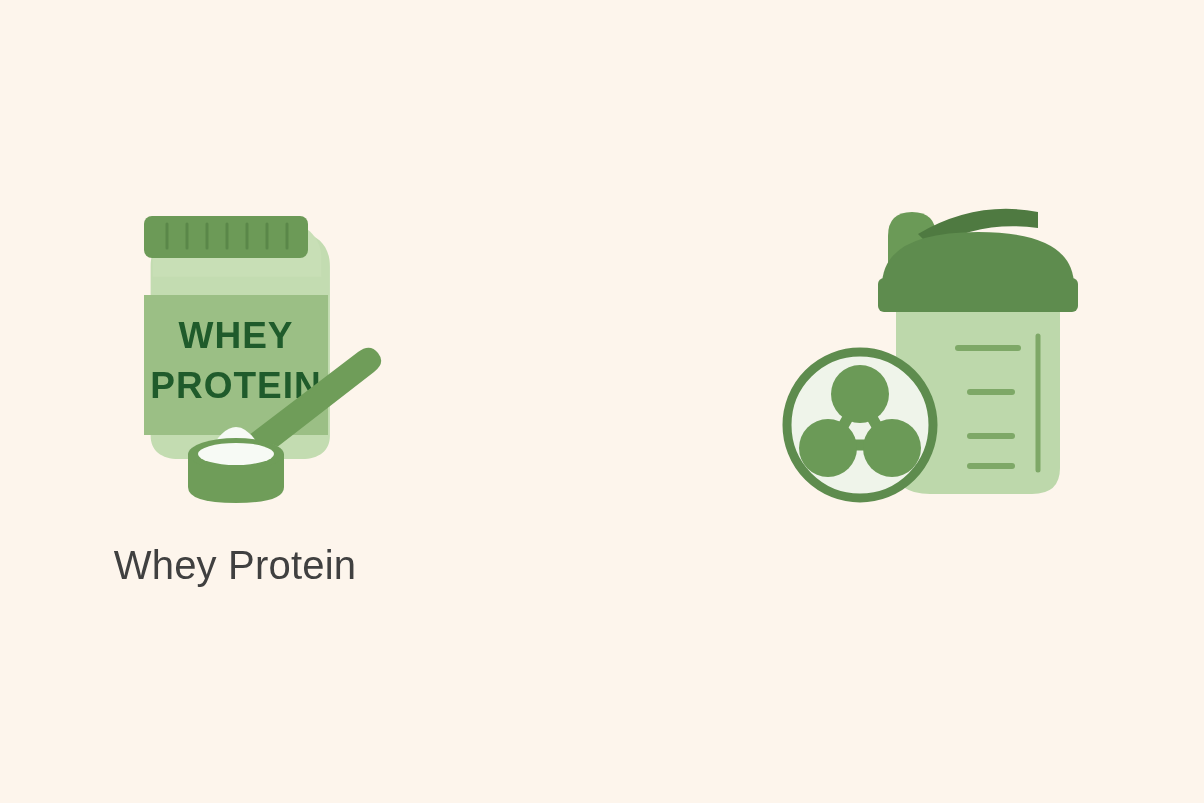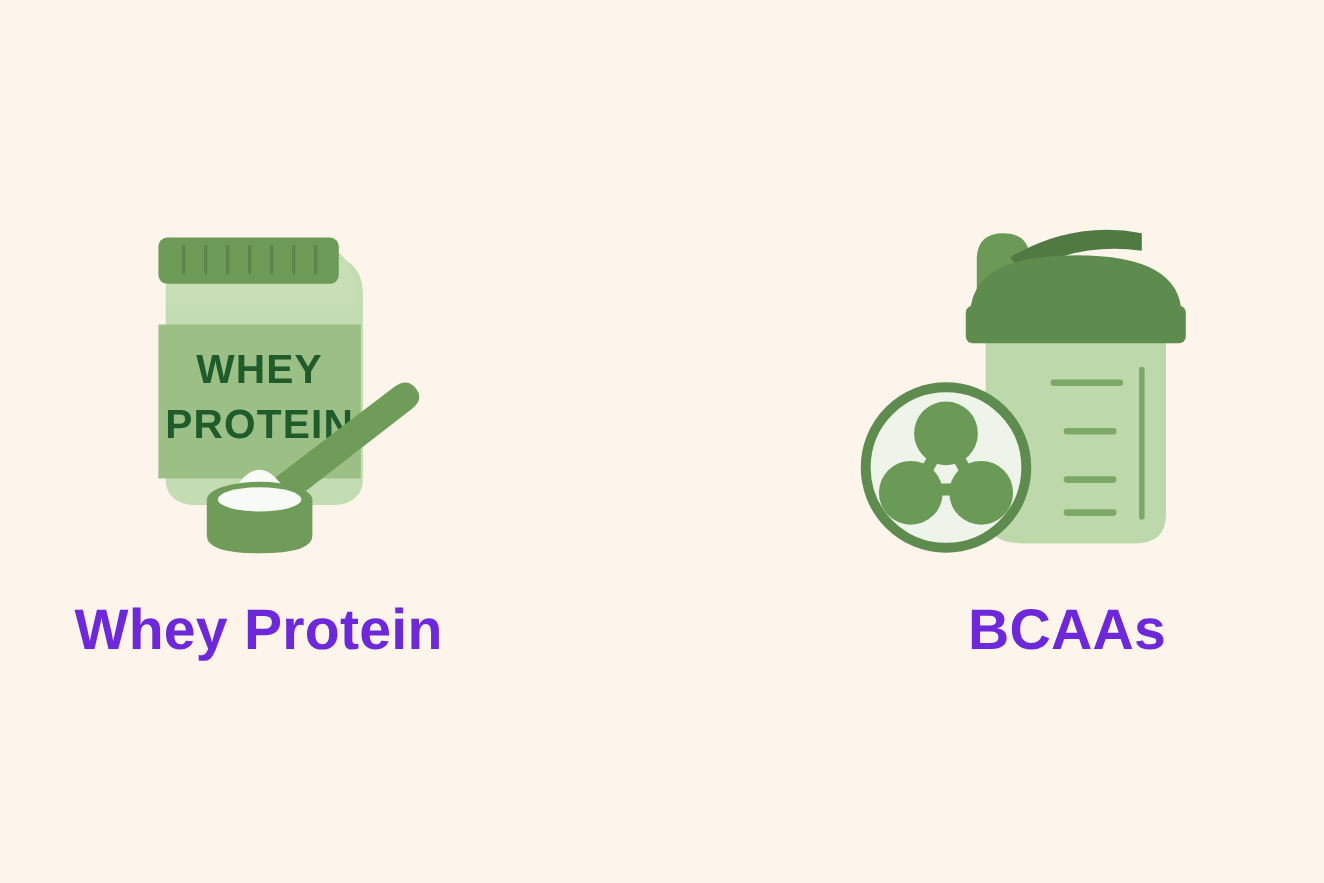--- a/index.html
+++ b/index.html
@@ -26,23 +26,23 @@
   }
   .art {
     position: absolute;
     left: 0;
     top: 0;
   }
   .caption {
     position: absolute;
     width: 100%;
     text-align: center;
-    color: #6d28d9;
-    font-size: 52px;
-    font-weight: bold;
+    color: #404040;
+    font-size: 40px;
+    font-weight: normal;
     letter-spacing: 0.2px;
     white-space: nowrap;
   }
   #product-whey { left: 40px; width: 390px; }
   #product-creatine { left: 430px; width: 340px; }
   #product-bcaas { left: 770px; width: 400px; }
 
   #caption-whey { top: 543px; }
   #caption-creatine { top: 543px; }
   #caption-bcaas { top: 543px; }
@@ -125,16 +125,15 @@
       <circle cx="90" cy="425" r="73" fill="#EFF4EA" stroke="#5E8C4E" stroke-width="9"></circle>
       <g stroke="#6B9A57" stroke-width="11" stroke-linecap="round">
         <line x1="90" y1="397" x2="62" y2="445"></line>
         <line x1="90" y1="397" x2="118" y2="445"></line>
         <line x1="62" y1="445" x2="118" y2="445"></line>
       </g>
       <circle cx="90" cy="394" r="29" fill="#6B9A57"></circle>
       <circle cx="58" cy="448" r="29" fill="#6B9A57"></circle>
       <circle cx="122" cy="448" r="29" fill="#6B9A57"></circle>
     </svg>
-    <div class="caption" id="caption-bcaas">BCAAs</div>
   </div>
 
 </div>
 
 </body></html>

